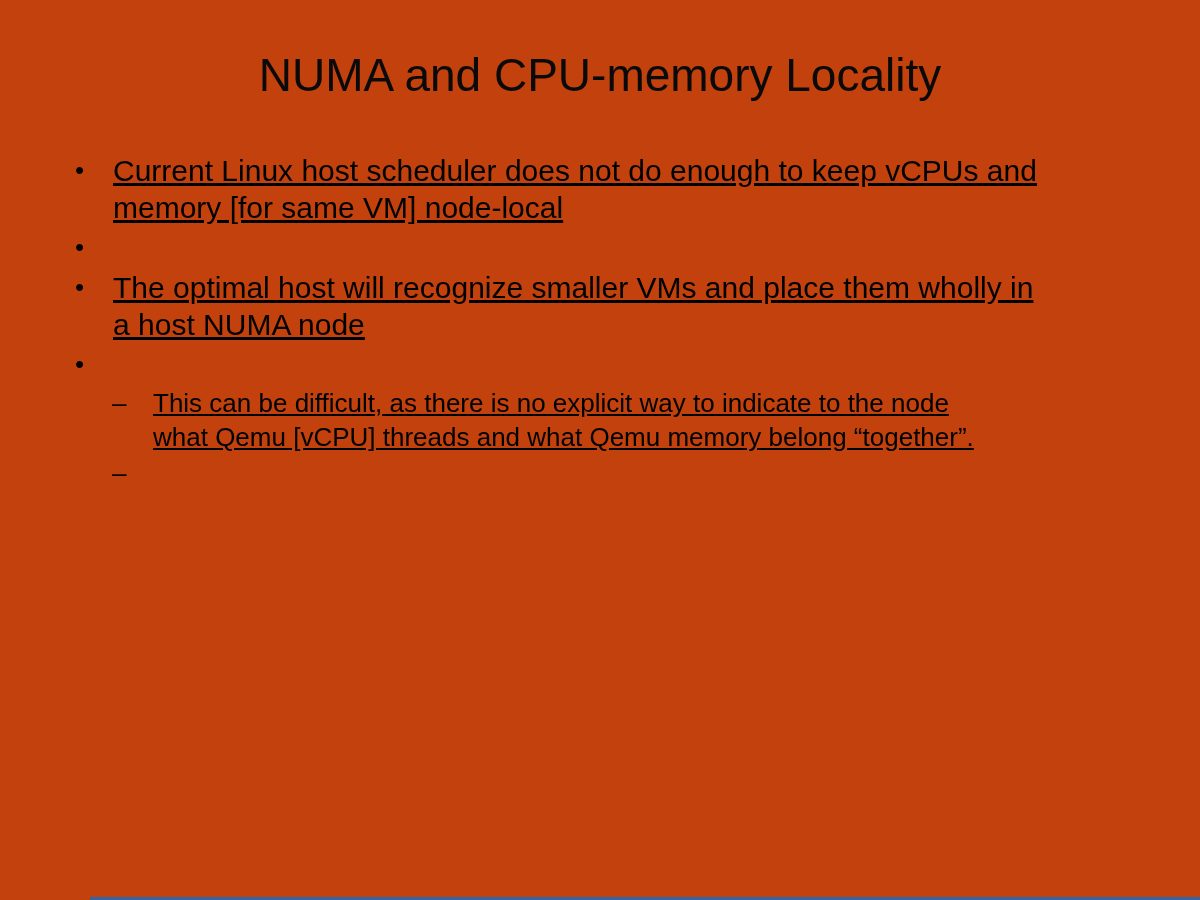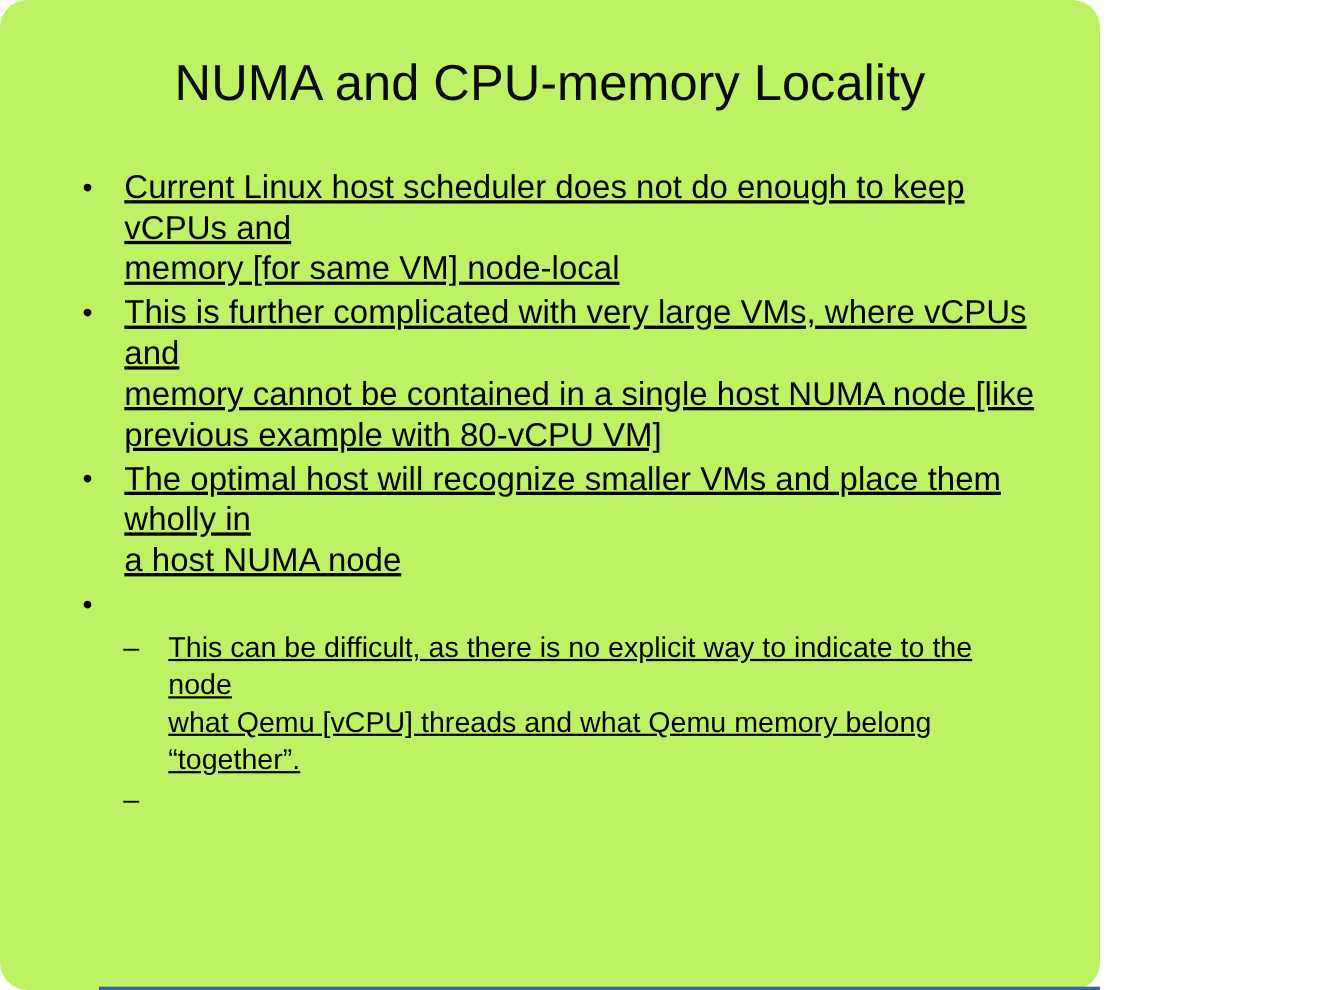--- a/index.html
+++ b/index.html
@@ -10,24 +10,23 @@
     width: 1200px;
     height: 900px;
     background: #ffffff;
     font-family: "Liberation Sans", sans-serif;
     color: #000000;
     overflow: hidden;
     position: relative;
   }
   .slide {
     position: relative;
-    width: 1000px;
+    width: 1200px;
     height: 900px;
-    background: #bef264;
-    border-radius: 25px;
+    background: #c2410c;
   }
   .slide-title {
     margin: 0;
     padding-top: 48px;
     text-align: center;
     font-size: 46px;
     font-weight: normal;
     line-height: 54px;
     color: #0a0a0a;
     letter-spacing: 0px;
@@ -86,23 +85,20 @@
   <div class="content">
 
     <div class="bullet l1">
       <span class="marker">•</span>
       <span class="text">Current Linux host scheduler does not do enough to keep vCPUs and
 memory [for same VM] node-local</span>
     </div>
 
     <div class="bullet l1">
       <span class="marker">•</span>
-      <span class="text">This is further complicated with very large VMs, where vCPUs and
-memory cannot be contained in a single host NUMA node [like
-previous example with 80-vCPU VM]</span>
     </div>
 
     <div class="bullet l1">
       <span class="marker">•</span>
       <span class="text">The optimal host will recognize smaller VMs and place them wholly in
 a host NUMA node</span>
     </div>
 
     <div class="bullet l1">
       <span class="marker">•</span>

